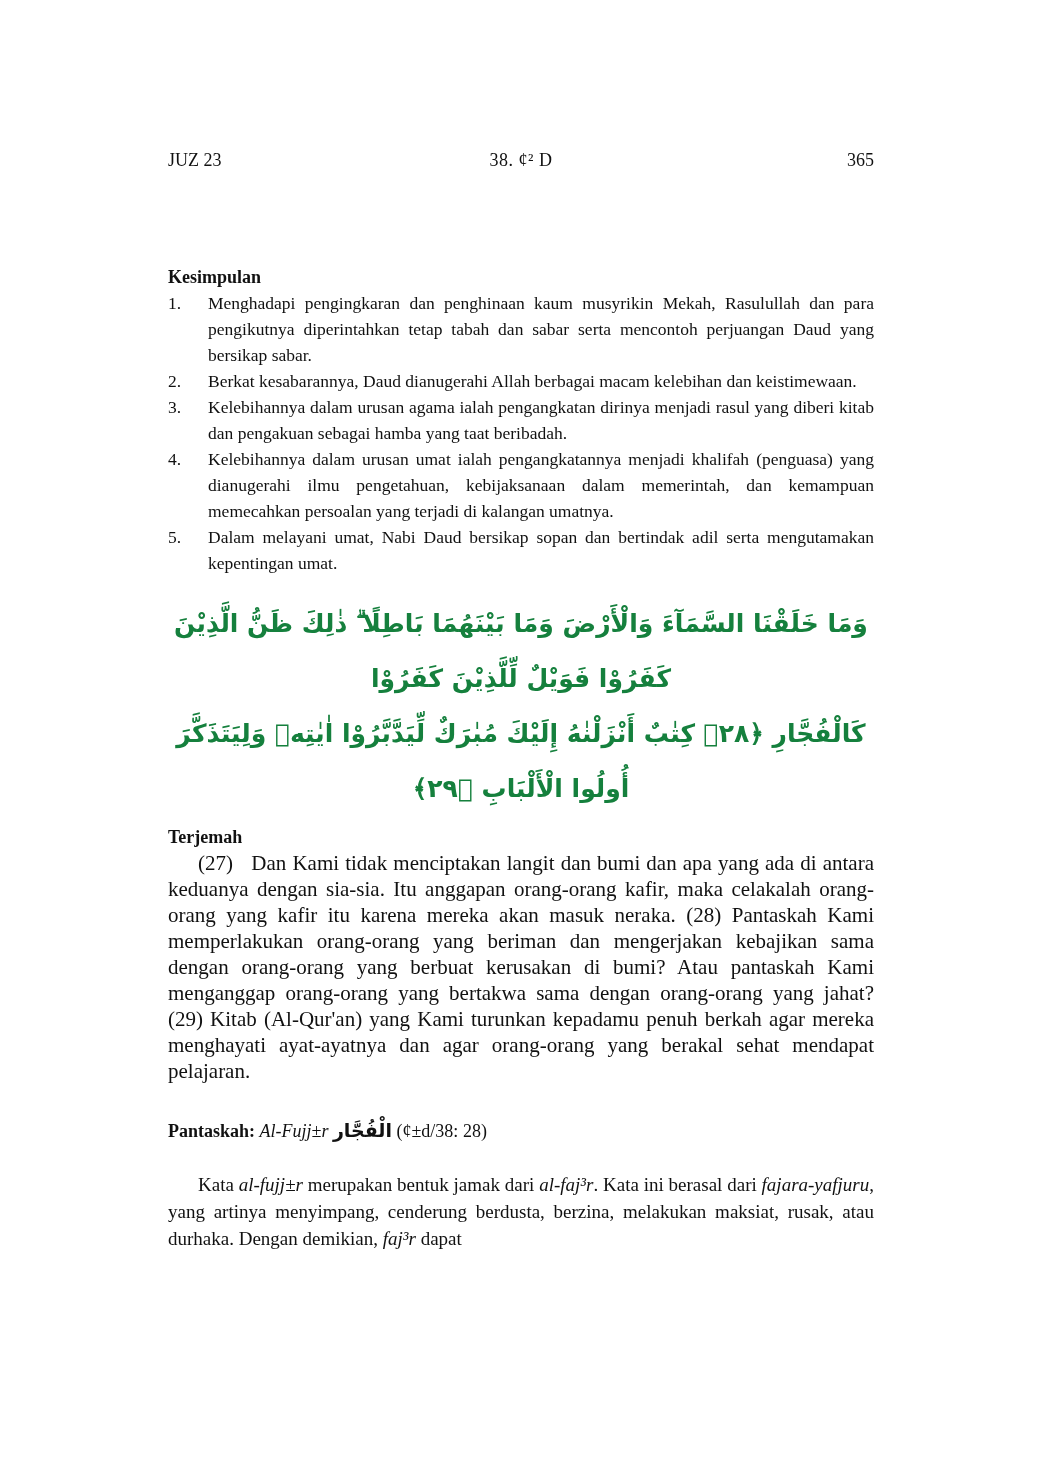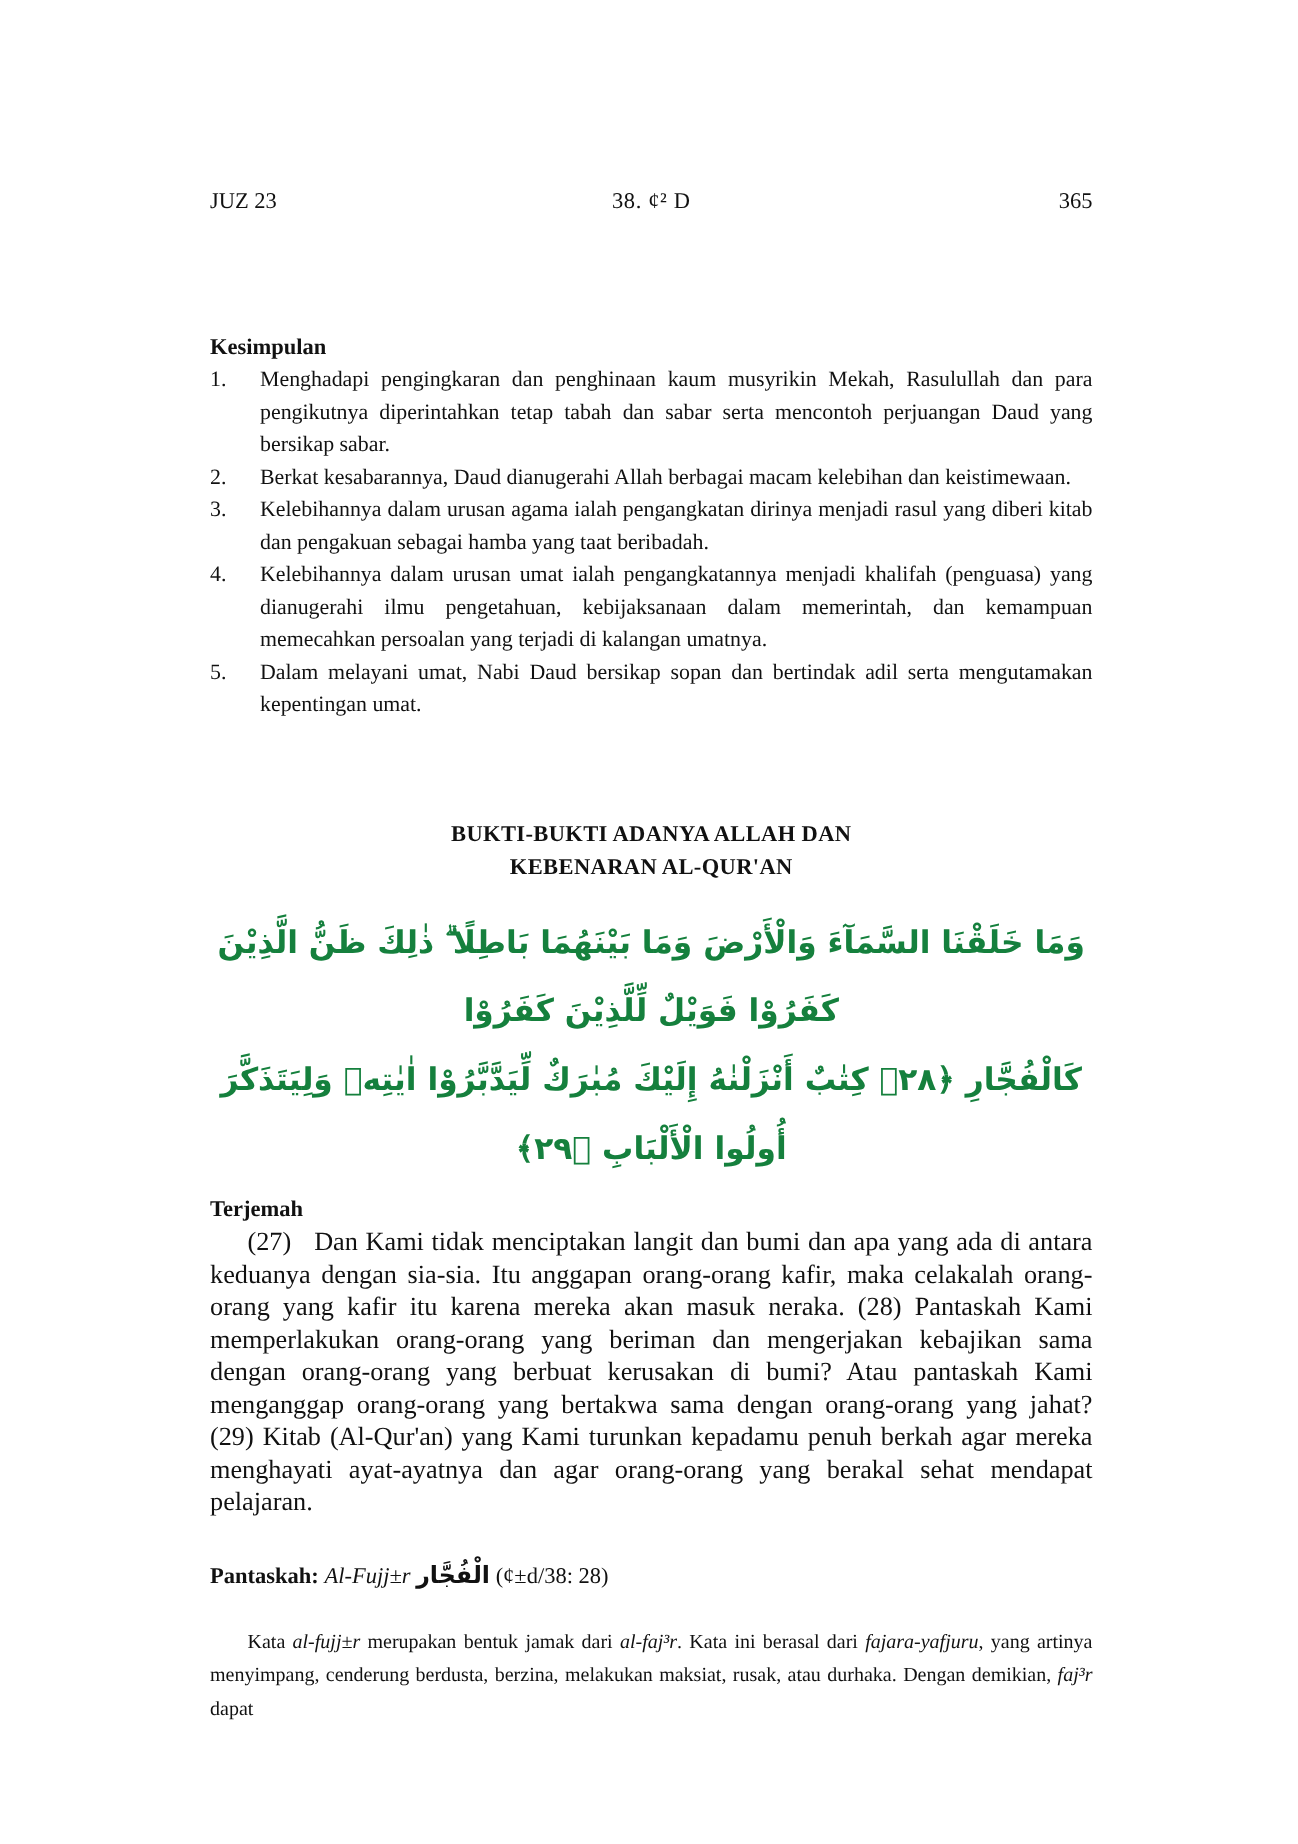--- a/index.html
+++ b/index.html
@@ -86,21 +86,21 @@
   .arabic-inline {
     font-family: "DejaVu Sans", sans-serif;
     font-weight: bold;
     direction: rtl;
     unicode-bidi: isolate;
     font-size: 19px;
   }
 
   .kosakata-para {
     margin-top: 26px;
-    font-size: 16px;
+    font-size: 19px;
     line-height: 27px;
     text-align: justify;
     text-indent: 30px;
   }
 </style>
 </head>
 <body>
 
 <div class="page">
 
@@ -129,24 +129,20 @@
         <span class="li-num">4.</span>
         <span class="li-text">Kelebihannya dalam urusan umat ialah pengangkatannya menjadi khalifah (penguasa) yang dianugerahi ilmu pengetahuan, kebijaksanaan dalam memerintah, dan kemampuan memecahkan persoalan yang terjadi di kalangan umatnya.</span>
       </li>
       <li>
         <span class="li-num">5.</span>
         <span class="li-text">Dalam melayani umat, Nabi Daud bersikap sopan dan bertindak adil serta mengutamakan kepentingan umat.</span>
       </li>
     </ol>
   </div>
 
-  <div class="section-title">
-    <div>BUKTI-BUKTI ADANYA ALLAH DAN</div>
-    <div>KEBENARAN AL-QUR'AN</div>
-  </div>
 
   <div class="arabic-block">
     <div>وَمَا خَلَقْنَا السَّمَآءَ وَالْأَرْضَ وَمَا بَيْنَهُمَا بَاطِلًا ۗ ذٰلِكَ ظَنُّ الَّذِيْنَ كَفَرُوْا فَوَيْلٌ لِّلَّذِيْنَ كَفَرُوْا</div>
     <div>كَالْفُجَّارِ ﴿٢٨﴾ كِتٰبٌ أَنْزَلْنٰهُ إِلَيْكَ مُبٰرَكٌ لِّيَدَّبَّرُوْا اٰيٰتِهٖ وَلِيَتَذَكَّرَ أُولُوا الْأَلْبَابِ ﴿٢٩﴾</div>
   </div>
 
   <div class="terjemah">
     <div class="block-title">Terjemah</div>
     <p class="terjemah-body">(27)&nbsp;&nbsp;&nbsp;Dan Kami tidak menciptakan langit dan bumi dan apa yang ada di antara keduanya dengan sia-sia. Itu anggapan orang-orang kafir, maka celakalah orang-orang yang kafir itu karena mereka akan masuk neraka. (28) Pantaskah Kami memperlakukan orang-orang yang beriman dan mengerjakan kebajikan sama dengan orang-orang yang berbuat kerusakan di bumi? Atau pantaskah Kami menganggap orang-orang yang bertakwa sama dengan orang-orang yang jahat? (29) Kitab (Al-Qur'an) yang Kami turunkan kepadamu penuh berkah agar mereka menghayati ayat-ayatnya dan agar orang-orang yang berakal sehat mendapat pelajaran.</p>
   </div>

